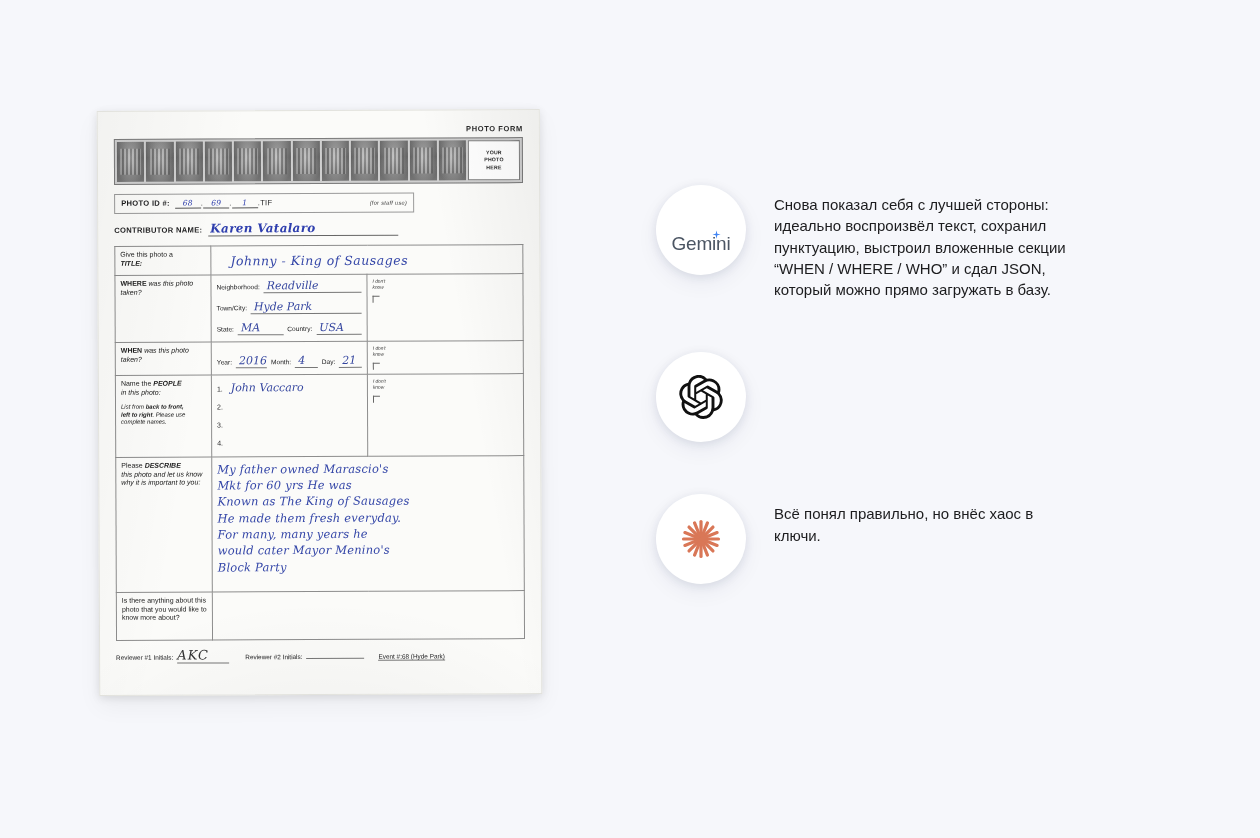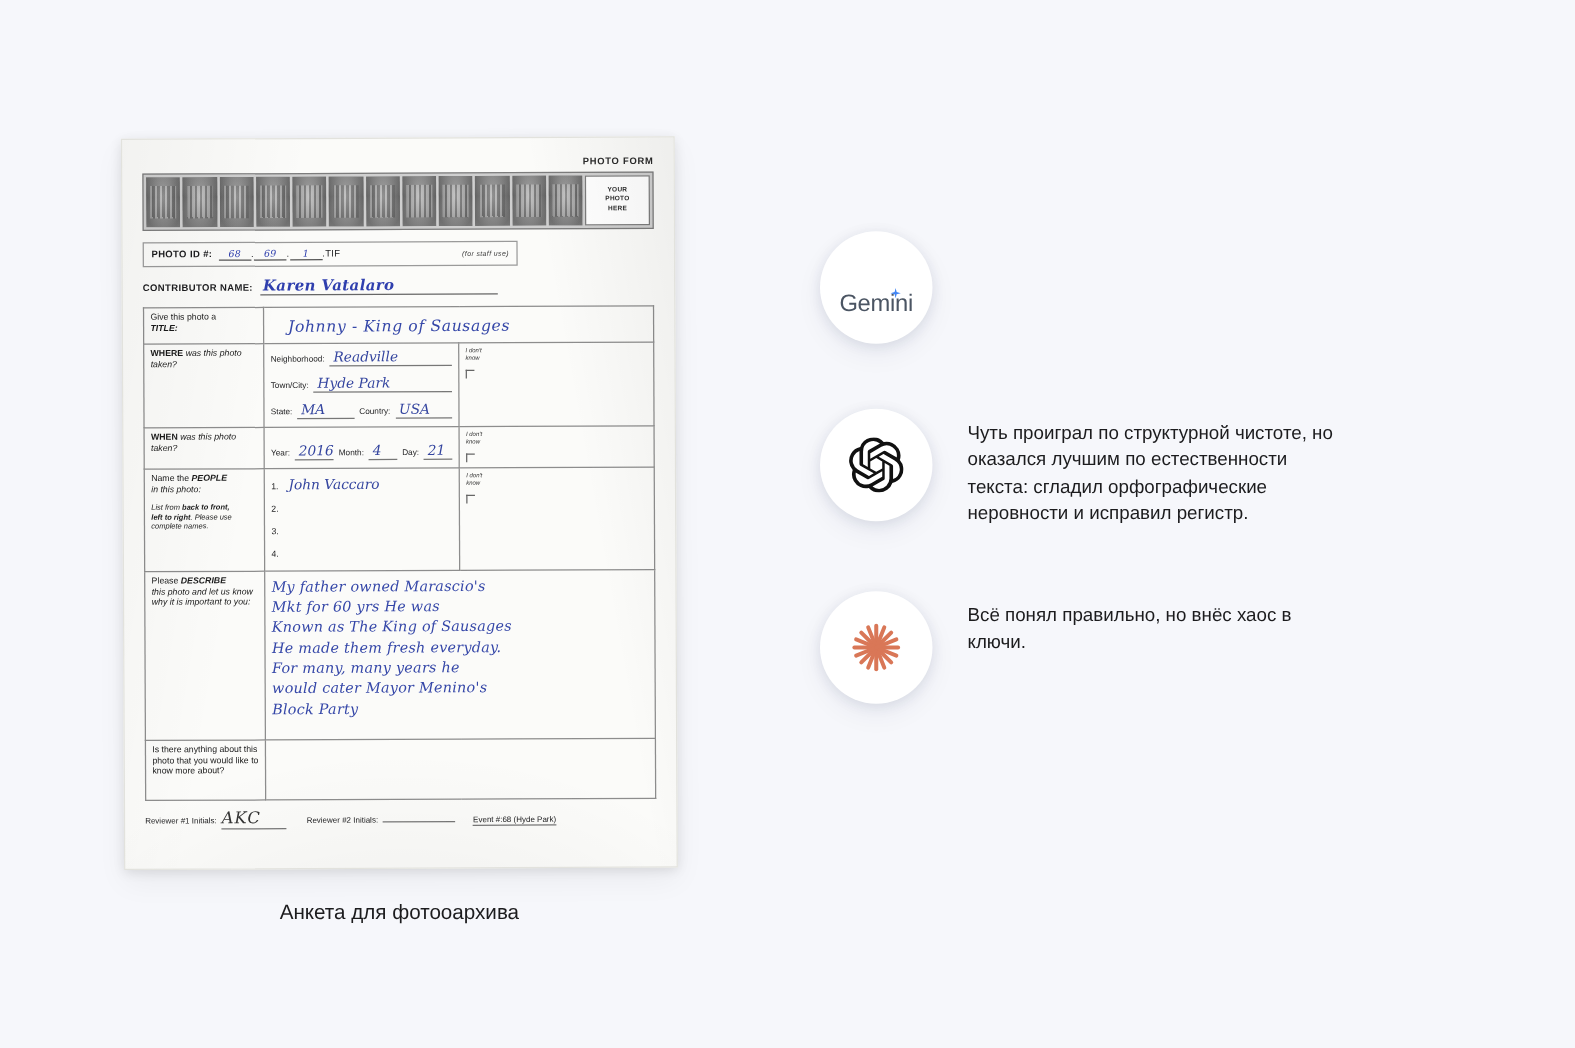--- a/index.html
+++ b/index.html
@@ -404,43 +404,42 @@
 
       <div class="footer-row">
         <span>Reviewer #1 Initials:</span>
         <span class="ul initials">AKC</span>
         <span style="margin-left:12px;">Reviewer #2 Initials:</span>
         <span class="ul" style="min-width:58px;"></span>
         <span style="margin-left:10px; border-bottom:1px solid #777;">Event #:68 (Hyde Park)</span>
       </div>
     </div>
 
-    <div class="caption">Анкета для фотооархива</div>
   </div>
 
   <div class="right-col">
 
     <div class="note-row">
       <div class="avatar">
         <span class="gemini-word">
           <span>Gemini</span>
           <svg width="9" height="9" viewBox="0 0 24 24" style="position:absolute; top:-3px; right:9px;">
             <path d="M12 1 L14.2 9.8 L23 12 L14.2 14.2 L12 23 L9.8 14.2 L1 12 L9.8 9.8 Z" fill="#4285f4"></path>
           </svg>
         </span>
       </div>
+      <div class="note-text">Снова показал себя с лучшей стороны: идеально воспроизвёл текст, сохранил пунктуацию, выстроил вложенные секции “WHEN / WHERE / WHO” и сдал JSON, который можно прямо загружать в базу.</div>
     </div>
 
     <div class="note-row">
       <div class="avatar">
         <svg width="44" height="44" viewBox="0 0 24 24">
           <path fill="#111111" d="M22.28 9.82a5.98 5.98 0 0 0-.52-4.91 6.05 6.05 0 0 0-6.51-2.9A6 6 0 0 0 4.98 4.18a5.98 5.98 0 0 0-4 2.9 6.05 6.05 0 0 0 .74 7.1 5.98 5.98 0 0 0 .51 4.91 6.05 6.05 0 0 0 6.52 2.9A5.98 5.98 0 0 0 13.26 24a6.05 6.05 0 0 0 5.77-4.19 5.98 5.98 0 0 0 4-2.9 6.05 6.05 0 0 0-.75-7.09zm-9.02 12.6a4.48 4.48 0 0 1-2.88-1.04l.14-.08 4.78-2.76a.78.78 0 0 0 .39-.68v-6.74l2.02 1.17a.07.07 0 0 1 .04.05v5.58a4.5 4.5 0 0 1-4.49 4.5zM3.6 18.3a4.47 4.47 0 0 1-.54-3.01l.14.09 4.79 2.76a.77.77 0 0 0 .78 0l5.84-3.37v2.33a.08.08 0 0 1-.03.06L9.74 19.95a4.5 4.5 0 0 1-6.14-1.64zM2.34 7.9a4.48 4.48 0 0 1 2.34-1.97V11.6a.77.77 0 0 0 .39.68l5.81 3.35-2.02 1.17a.07.07 0 0 1-.07 0l-4.83-2.79A4.5 4.5 0 0 1 2.34 7.9zm16.6 3.86-5.84-3.39 2.02-1.16a.07.07 0 0 1 .07 0l4.83 2.79a4.49 4.49 0 0 1-.68 8.1v-5.66a.78.78 0 0 0-.4-.68zm2.01-3.02-.14-.09-4.78-2.78a.78.78 0 0 0-.79 0L9.4 9.25V6.92a.07.07 0 0 1 .03-.06l4.83-2.79a4.49 4.49 0 0 1 6.67 4.65zM8.3 12.86l-2.02-1.16a.08.08 0 0 1-.04-.06V6.07a4.49 4.49 0 0 1 7.36-3.45l-.14.08L8.68 5.46a.78.78 0 0 0-.39.68zm1.1-2.37 2.6-1.5 2.6 1.5v3l-2.6 1.5-2.6-1.5z"></path>
         </svg>
       </div>
-      <div class="note-text">Чуть проиграл по структурной чистоте, но оказался лучшим по естественности текста: сгладил орфографические неровности и исправил регистр.</div>
     </div>
 
     <div class="note-row">
       <div class="avatar">
         <svg width="46" height="46" viewBox="0 0 100 100">
           <g stroke="#d97757" stroke-width="7" stroke-linecap="round">
             <line x1="50" y1="50" x2="50" y2="12"></line>
             <line x1="50" y1="50" x2="50" y2="88"></line>
             <line x1="50" y1="50" x2="12" y2="50"></line>
             <line x1="50" y1="50" x2="88" y2="50"></line>

